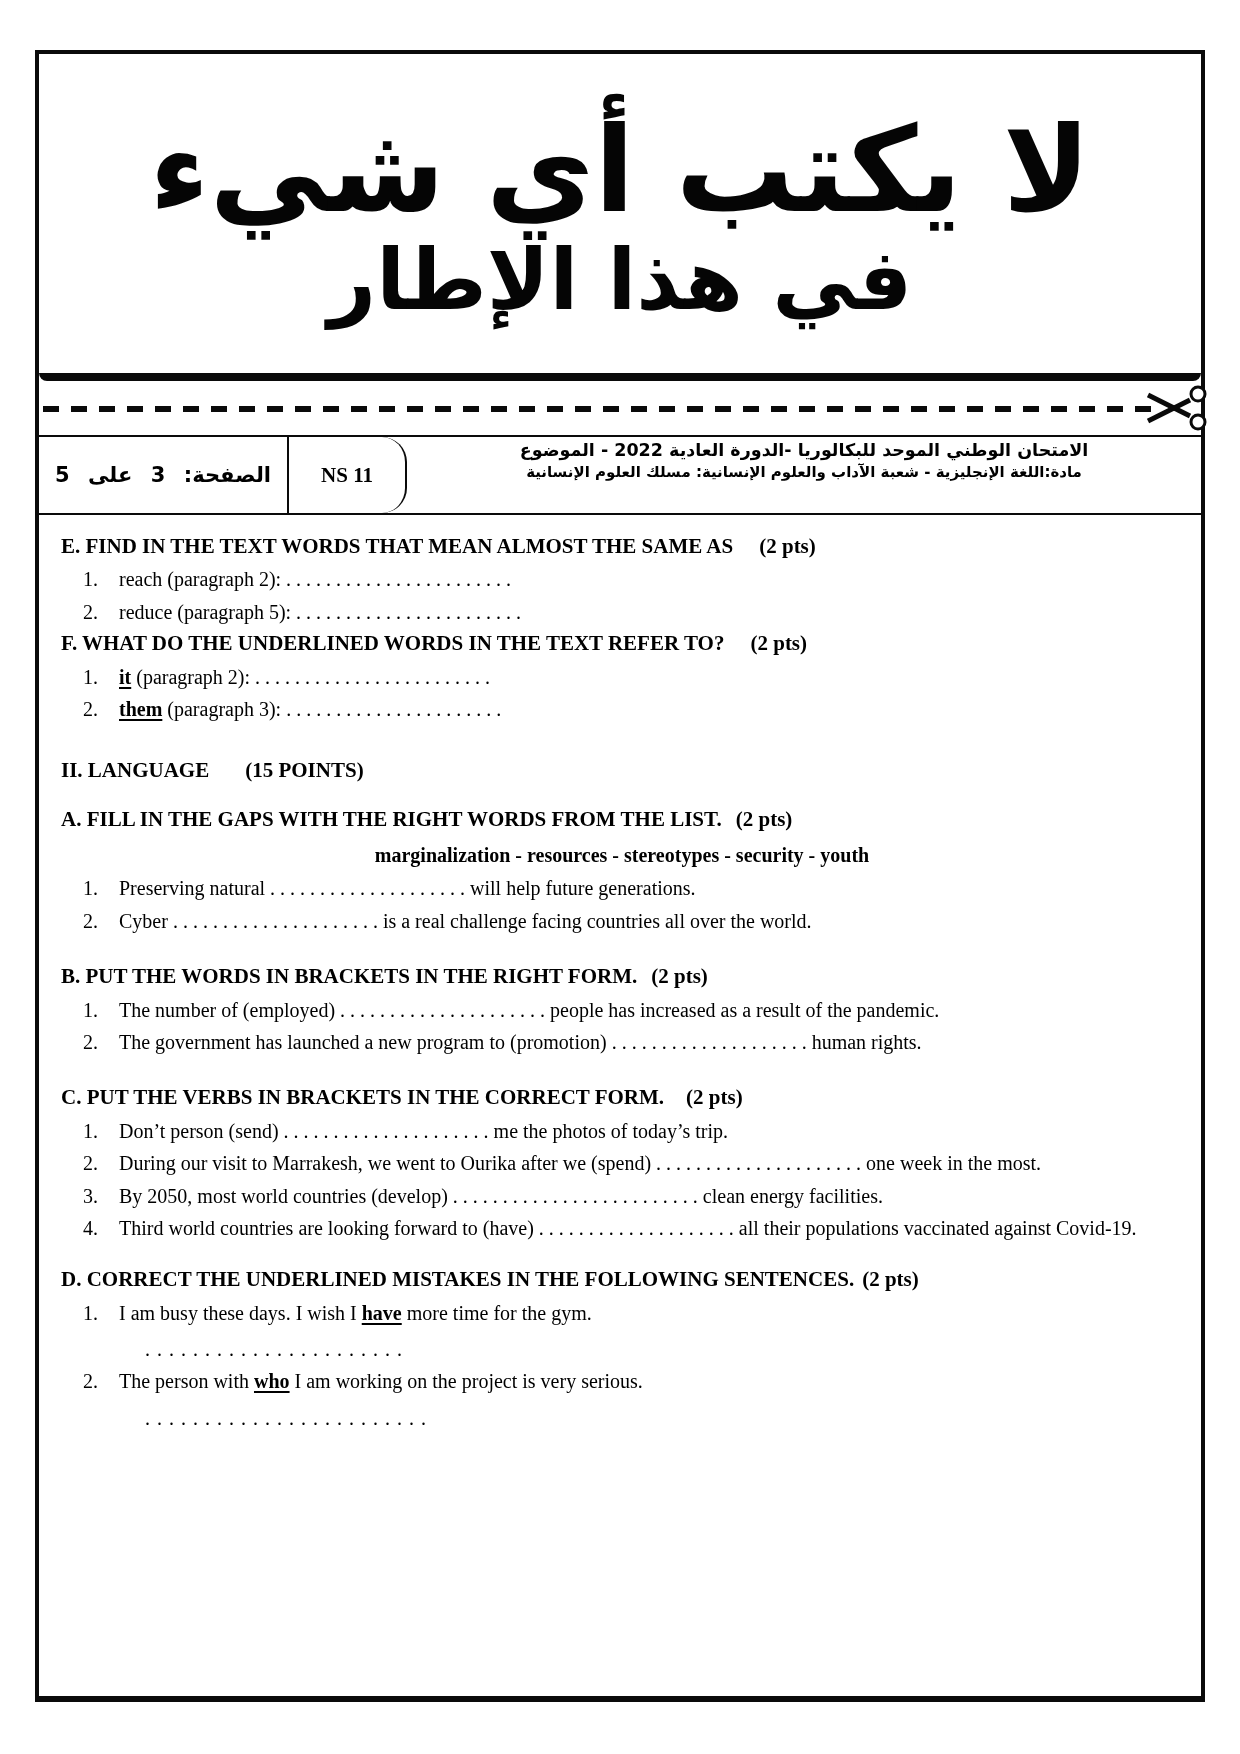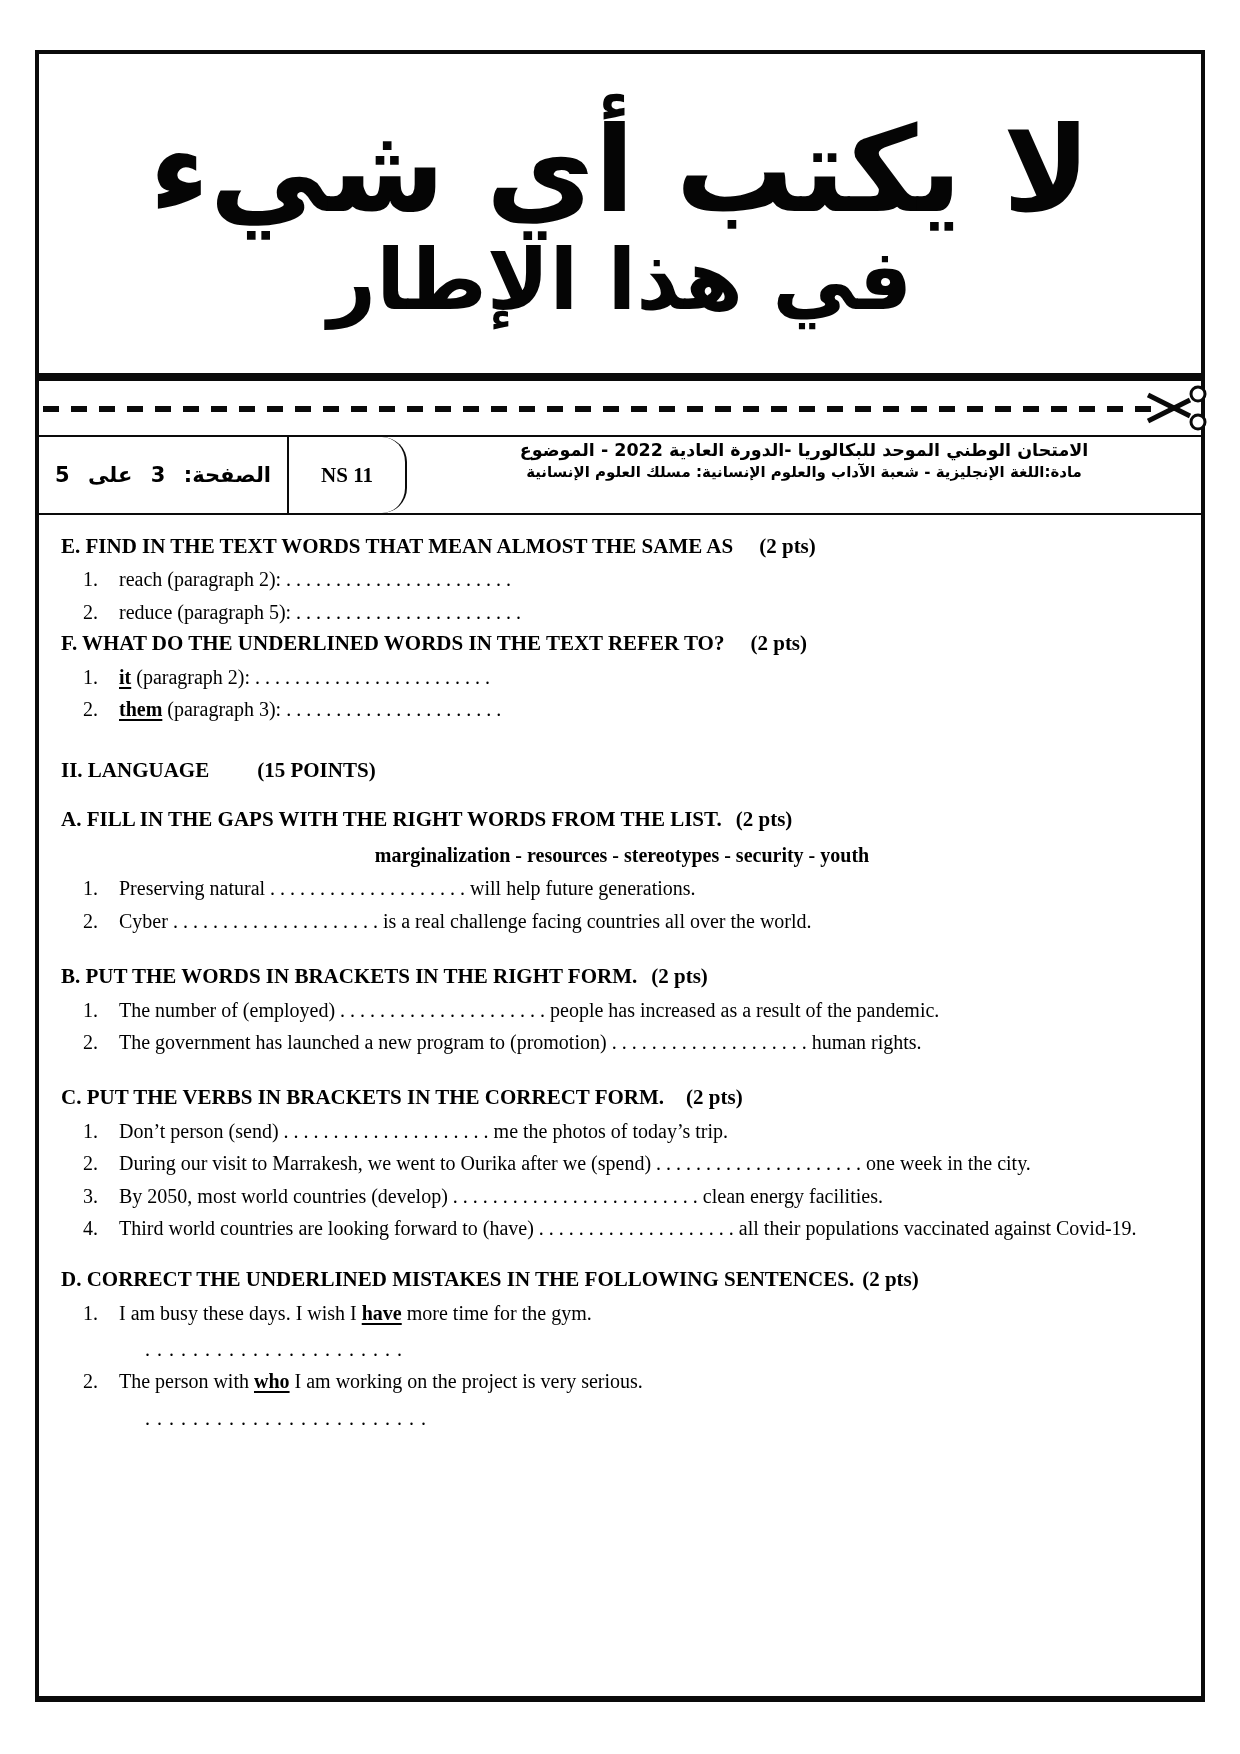--- a/index.html
+++ b/index.html
@@ -18,20 +18,21 @@
     display: flex; flex-direction: column;
   }
 
   
   .nowrite {
     height: 327px; border-bottom: 8px solid #0a0a0a;
     display: flex; flex-direction: column; align-items: center; justify-content: center;
     overflow: hidden;
     font-family: "DejaVu Sans", sans-serif;
     color: #050505;
+    border-radius: 8px;
   }
   .nowrite .l1 {
     font-size: 118px; font-weight: 900; line-height: 1.18;
     letter-spacing: 2px;
   }
   .nowrite .l2 {
     font-size: 84px; font-weight: 700; line-height: 1.1; margin-top: -6px;
   }
 
   
@@ -68,21 +69,21 @@
   
   .main {
     flex: 1; padding: 16px 18px 0 22px;
     font-family: "Liberation Serif", serif; color: #000;
   }
   .sec-title { font-weight: 700; font-size: 21px; line-height: 1.45; }
   .pts { display: inline-block; }
   .g26 { margin-left: 26px; }
   .g14 { margin-left: 14px; }
   .g22 { margin-left: 22px; }
-  .g48 { margin-left: 48px; }
+  .g48 { margin-left: 36px; }
   .g8  { margin-left: 8px; }
 
   .items { margin-left: 22px; margin-top: 2px; }
   .item { display: flex; font-size: 20px; line-height: 1.62; }
   .item .num { width: 36px; flex: none; }
   .item .itext { flex: 1; }
 
   .mt12 { }
   .mt18 { margin-top: 18px; }
   .mt20 { margin-top: 20px; }
@@ -201,21 +202,21 @@
       <div class="sec-title mt24">
         <span>C. PUT THE VERBS IN BRACKETS IN THE CORRECT FORM.</span><span class="pts g22">(2 pts)</span>
       </div>
       <div class="items">
         <div class="item">
           <span class="num">1.</span>
           <span class="itext">Don’t person (send) . . . . . . . . . . . . . . . . . . . . . me the photos of today’s trip.</span>
         </div>
         <div class="item">
           <span class="num">2.</span>
-          <span class="itext">During our visit to Marrakesh, we went to Ourika after we (spend) . . . . . . . . . . . . . . . . . . . . . one week in the city.</span>
+          <span class="itext">During our visit to Marrakesh, we went to Ourika after we (spend) . . . . . . . . . . . . . . . . . . . . . one week in the most.</span>
         </div>
         <div class="item">
           <span class="num">3.</span>
           <span class="itext">By 2050, most world countries (develop) . . . . . . . . . . . . . . . . . . . . . . . . .  clean energy facilities.</span>
         </div>
         <div class="item">
           <span class="num">4.</span>
           <span class="itext">Third world countries are looking forward to (have) . . . . . . . . . . . . . . . . . . . . all their populations vaccinated against Covid-19.</span>
         </div>
       </div>

